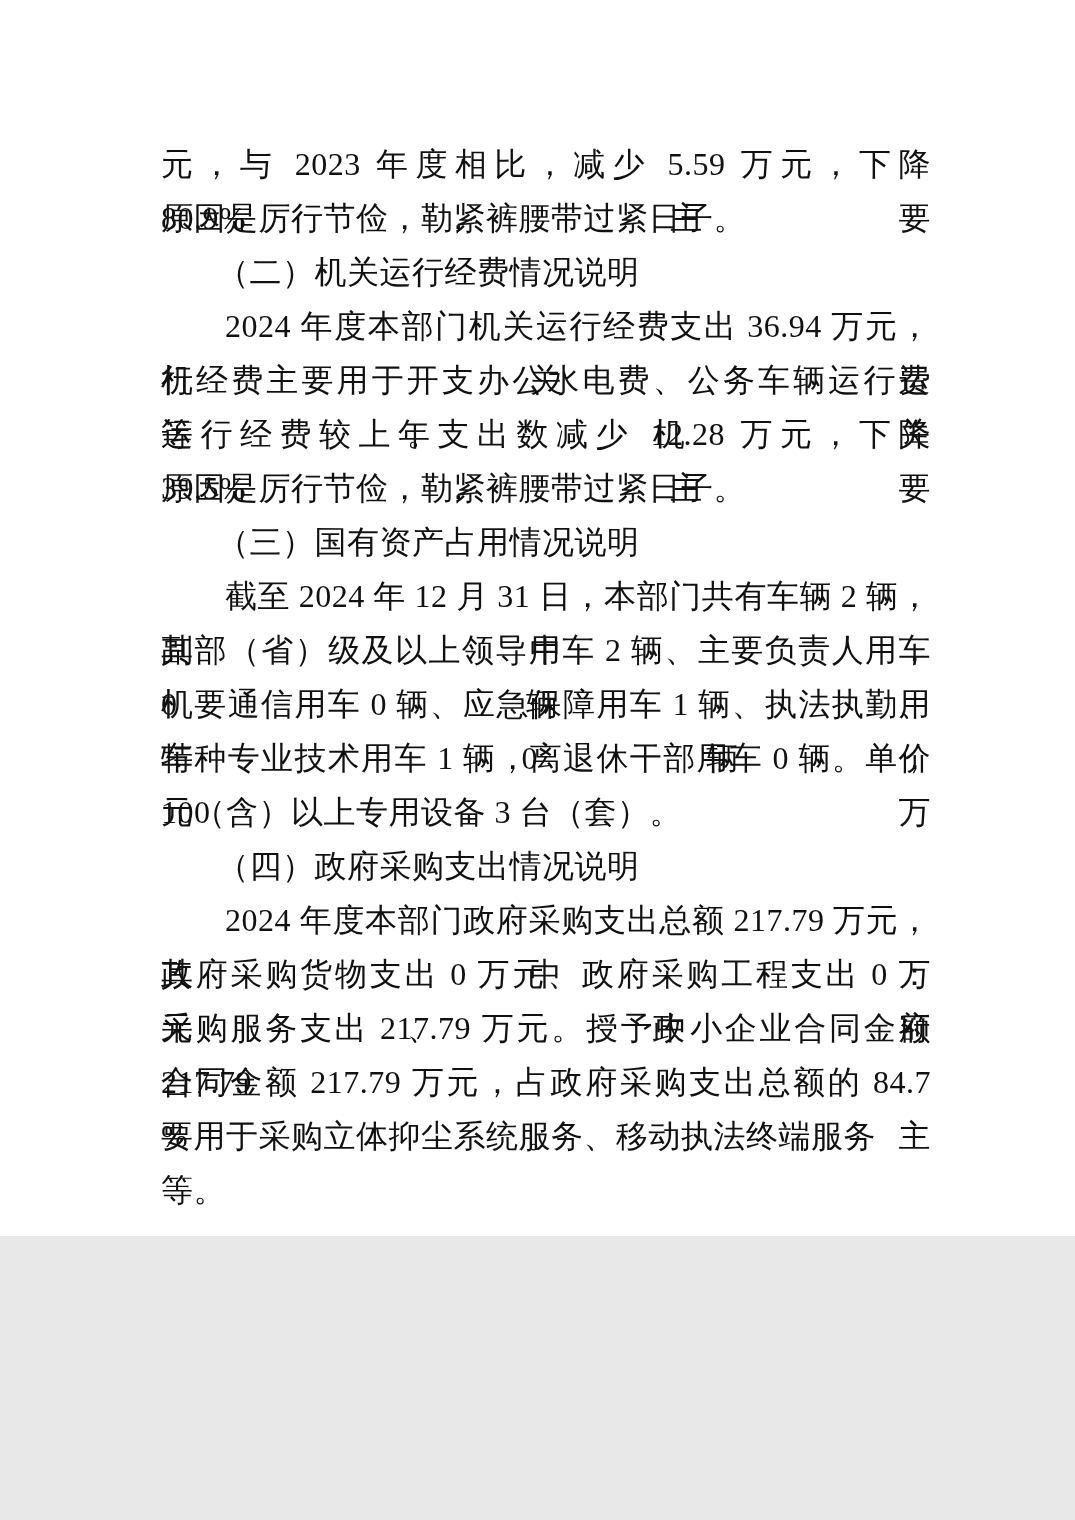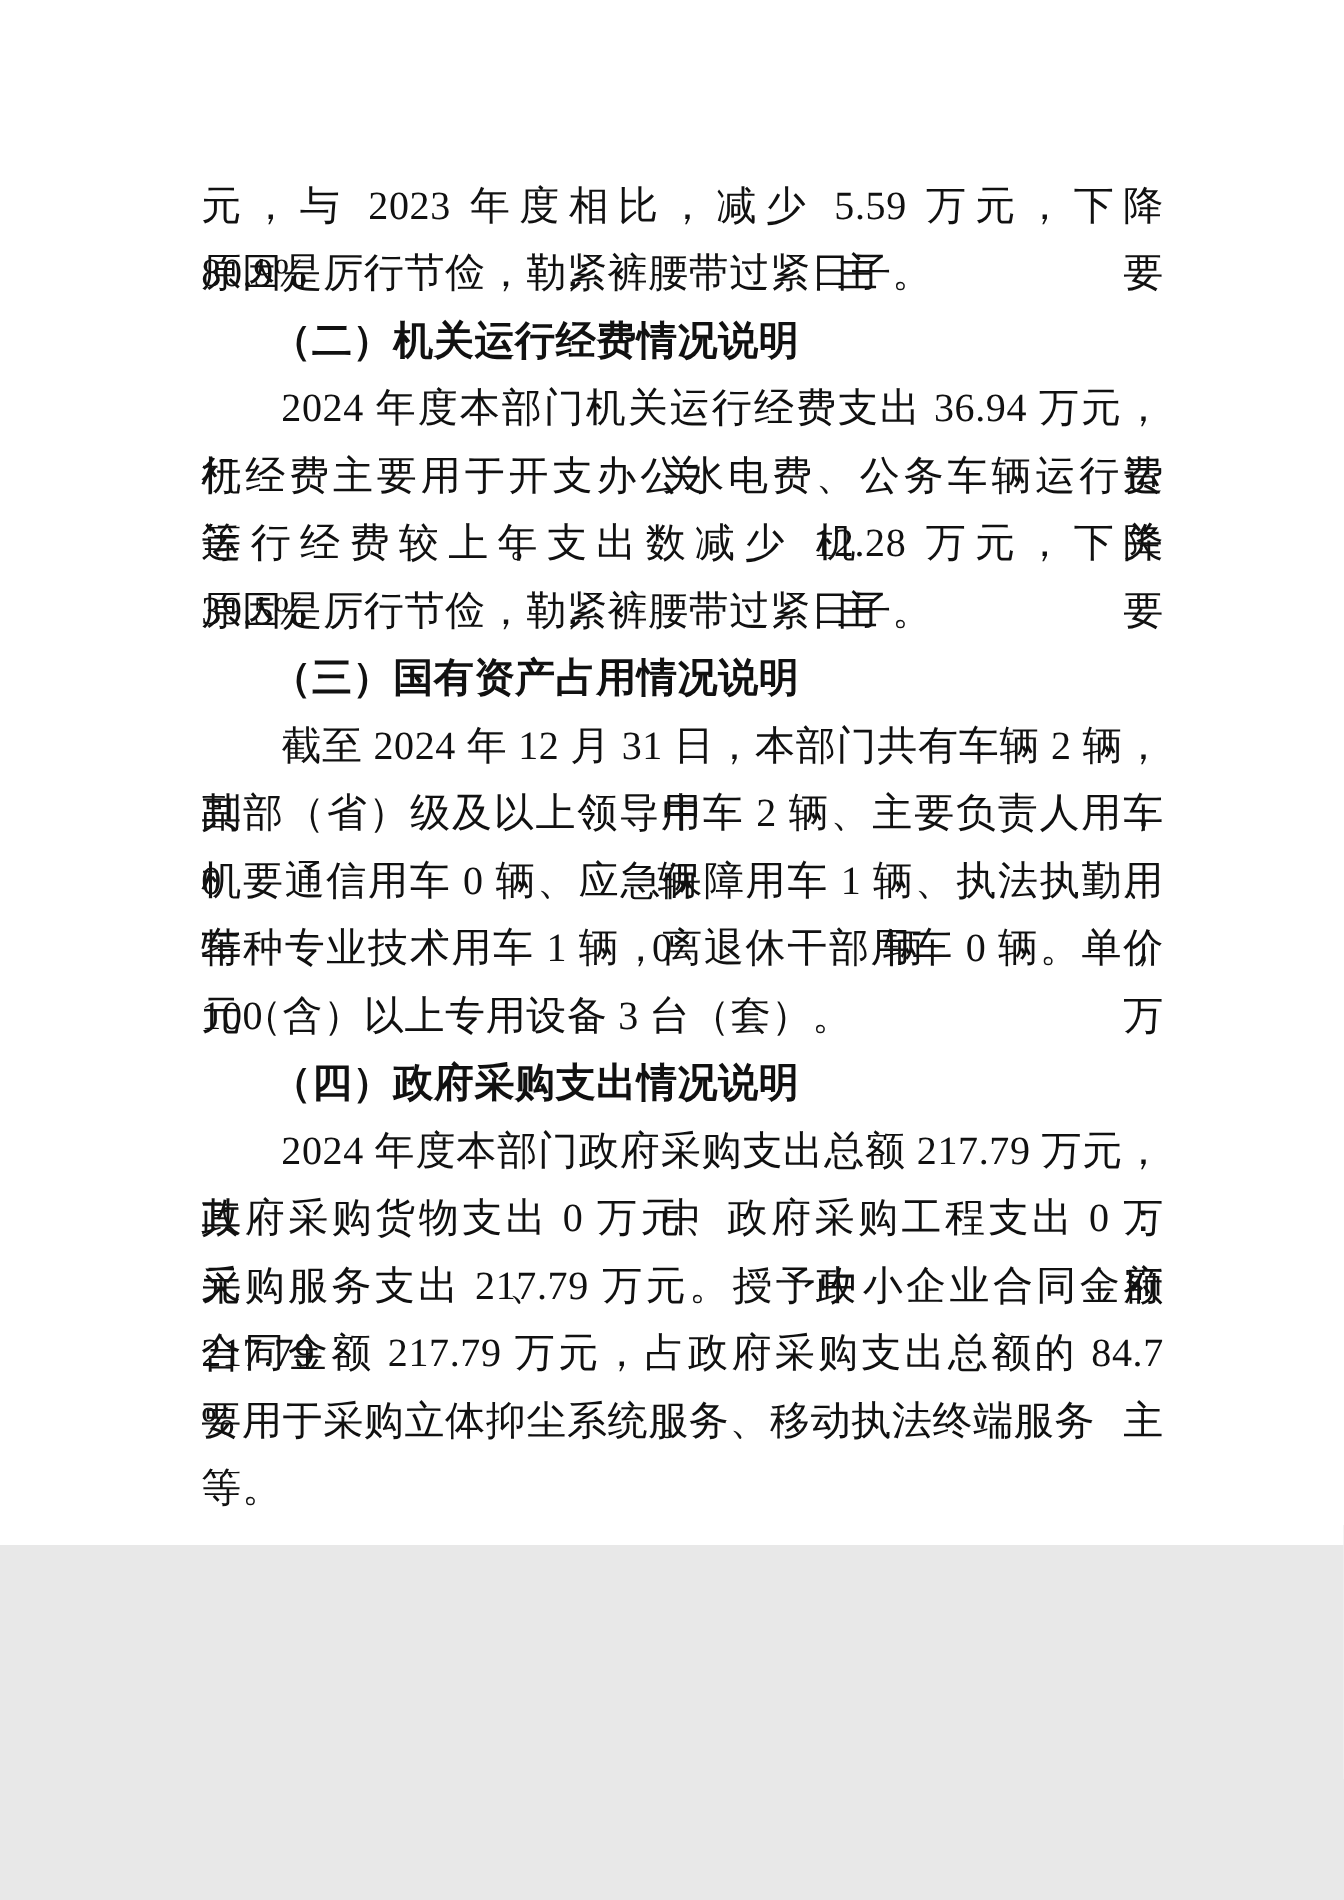--- a/index.html
+++ b/index.html
@@ -34,21 +34,21 @@
   
   .justify {
     text-align: justify;
     text-align-last: justify;
     text-justify: inter-character;
   }
   .indent {
     text-indent: 64px;
   }
   .heading {
-    font-weight: bold;
+    font-weight: normal;
     text-indent: 56px;
     margin: 0;
   }
   .footer {
     position: absolute;
     left: 0;
     right: 0;
     top: 1404px;
     text-align: center;
     font-size: 21px;

